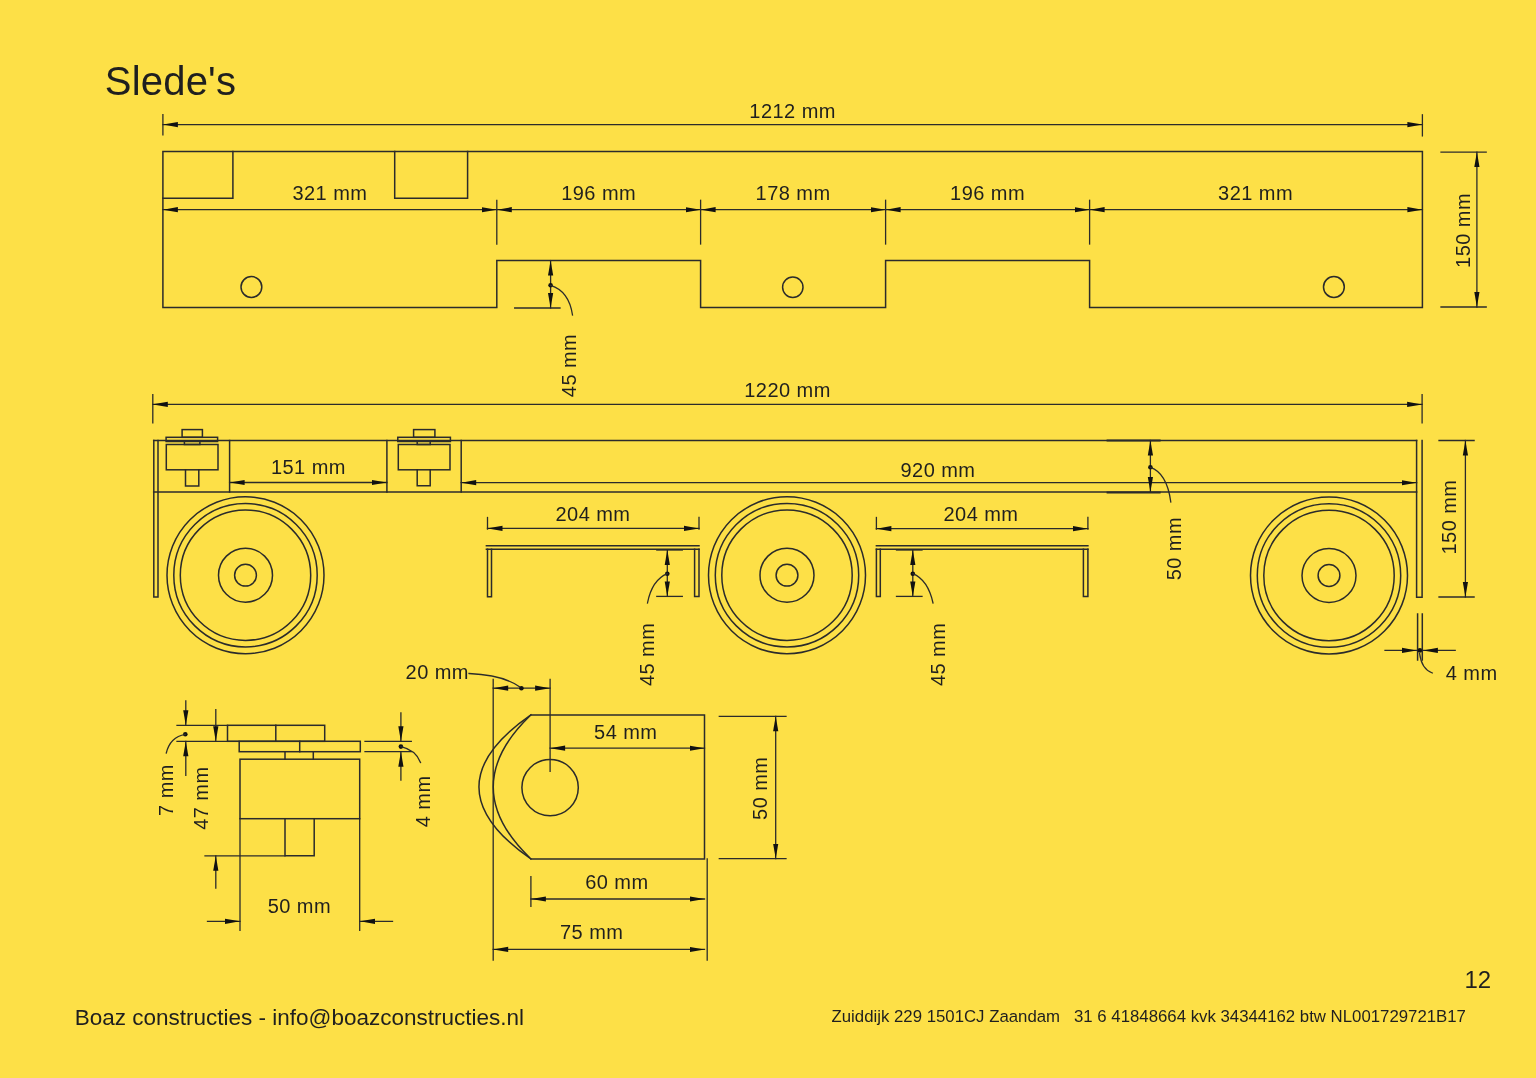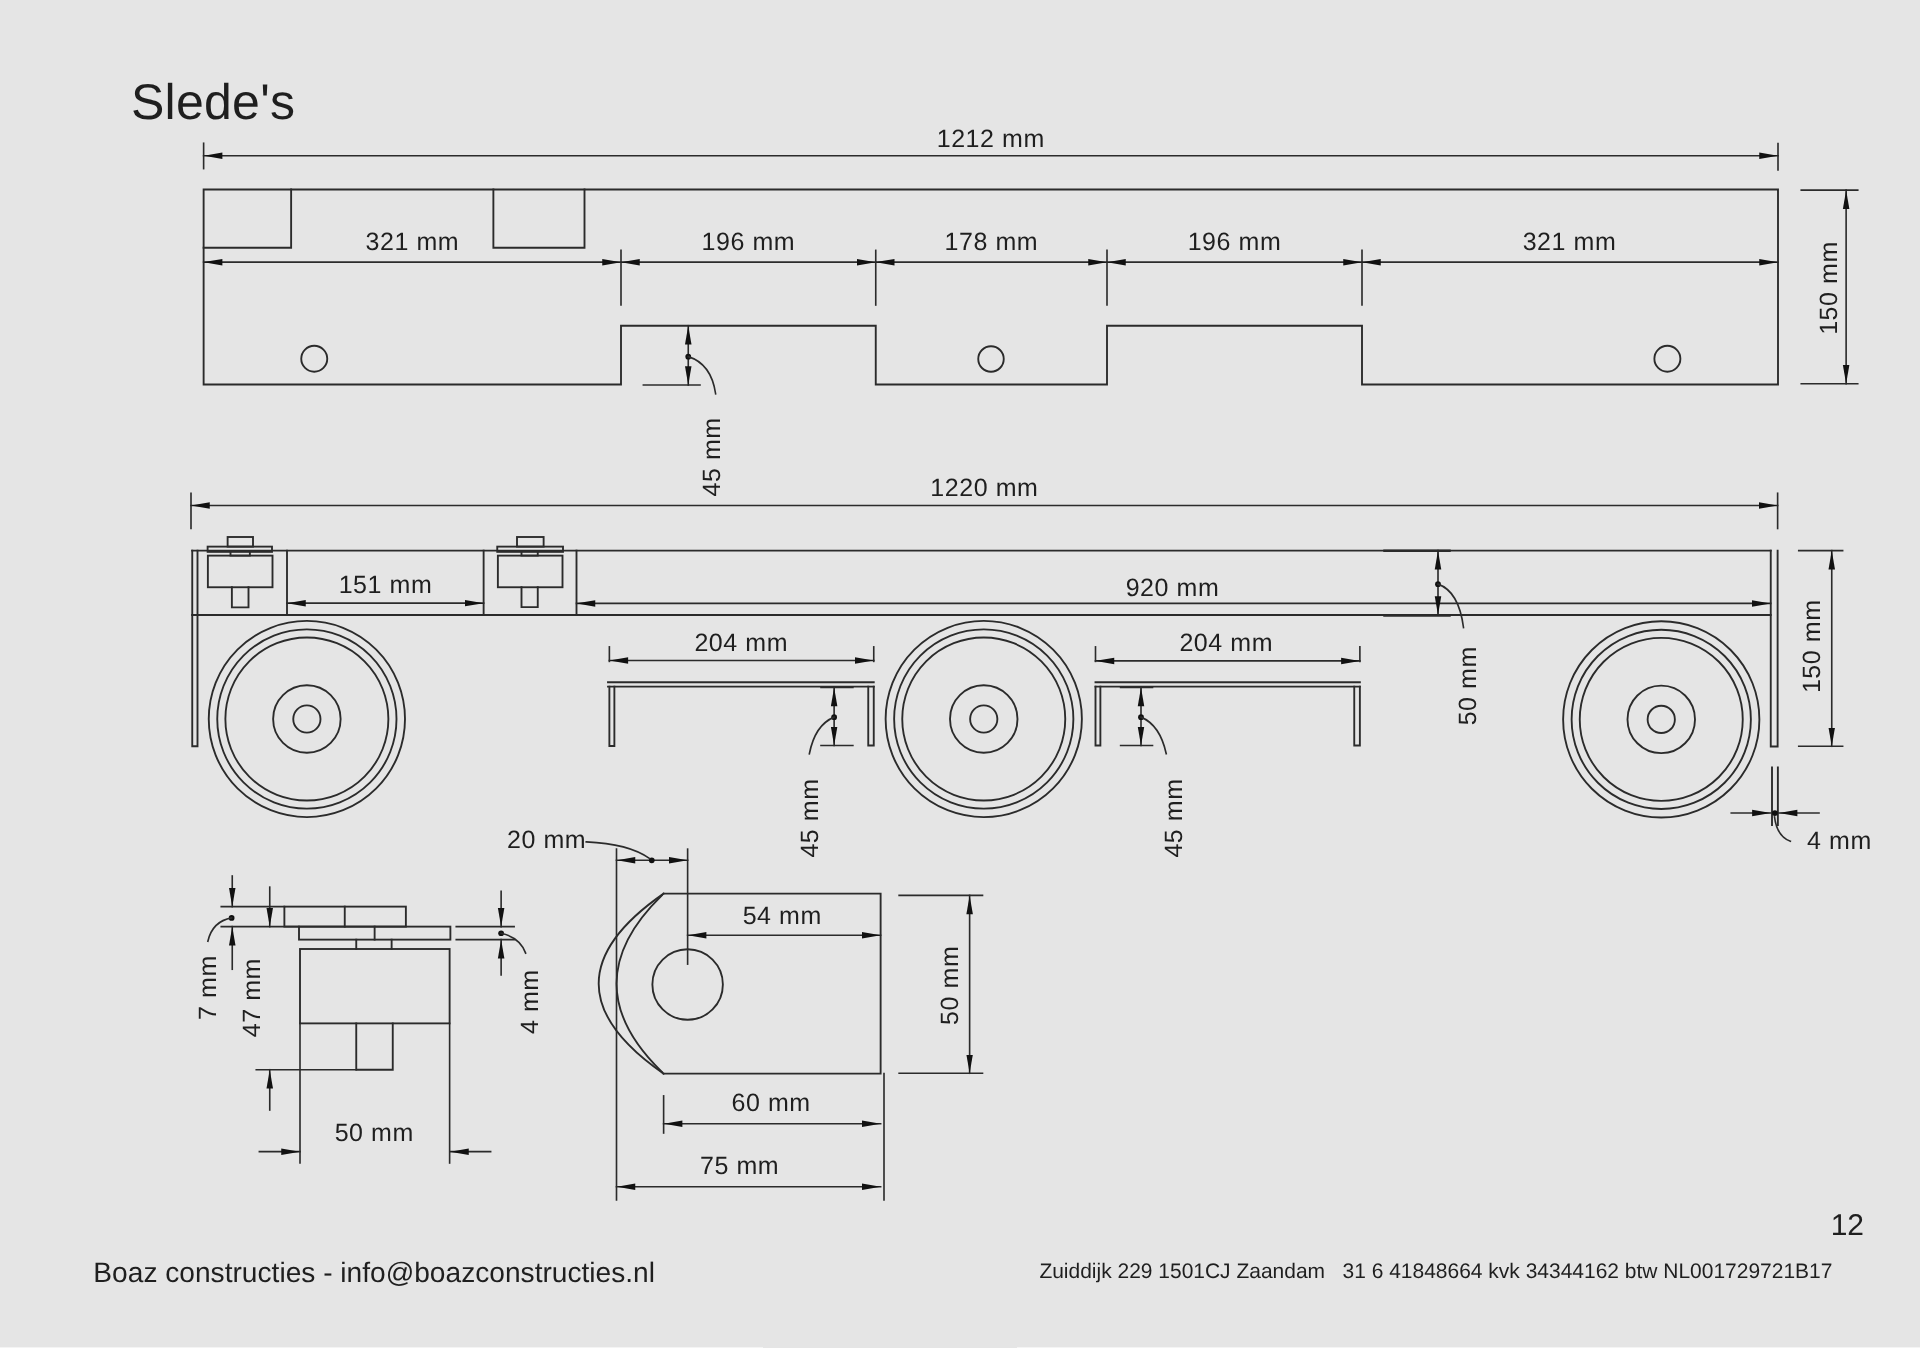--- a/index.html
+++ b/index.html
@@ -1,16 +1,16 @@
 <!DOCTYPE html>
 <html><head>
 <meta charset="utf-8">
 <style>
   html,body{margin:0;padding:0;background:#fff;}
-  .page{position:relative;width:1536px;height:1078px;background:#e5e5e5;overflow:hidden;}
+  .page{position:relative;width:1536px;height:1078px;background:#fde047;overflow:hidden;}
   svg text{font-family:"Liberation Sans",sans-serif;fill:#1f1f1f;}
   .dim{font-size:20px;letter-spacing:0.45px;}
 </style>
 </head>
 <body>
 <div class="page">
 <svg width="1536" height="1078" viewBox="0 0 1536 1078" fill="none" stroke-linecap="square">
 <defs>
 <marker id="ae" markerUnits="userSpaceOnUse" markerWidth="16" markerHeight="7" refX="15" refY="3.1" orient="auto">
           <path d="M15,3.1 L0,0.5 L0,5.7 Z" fill="#111" stroke="none"></path>

